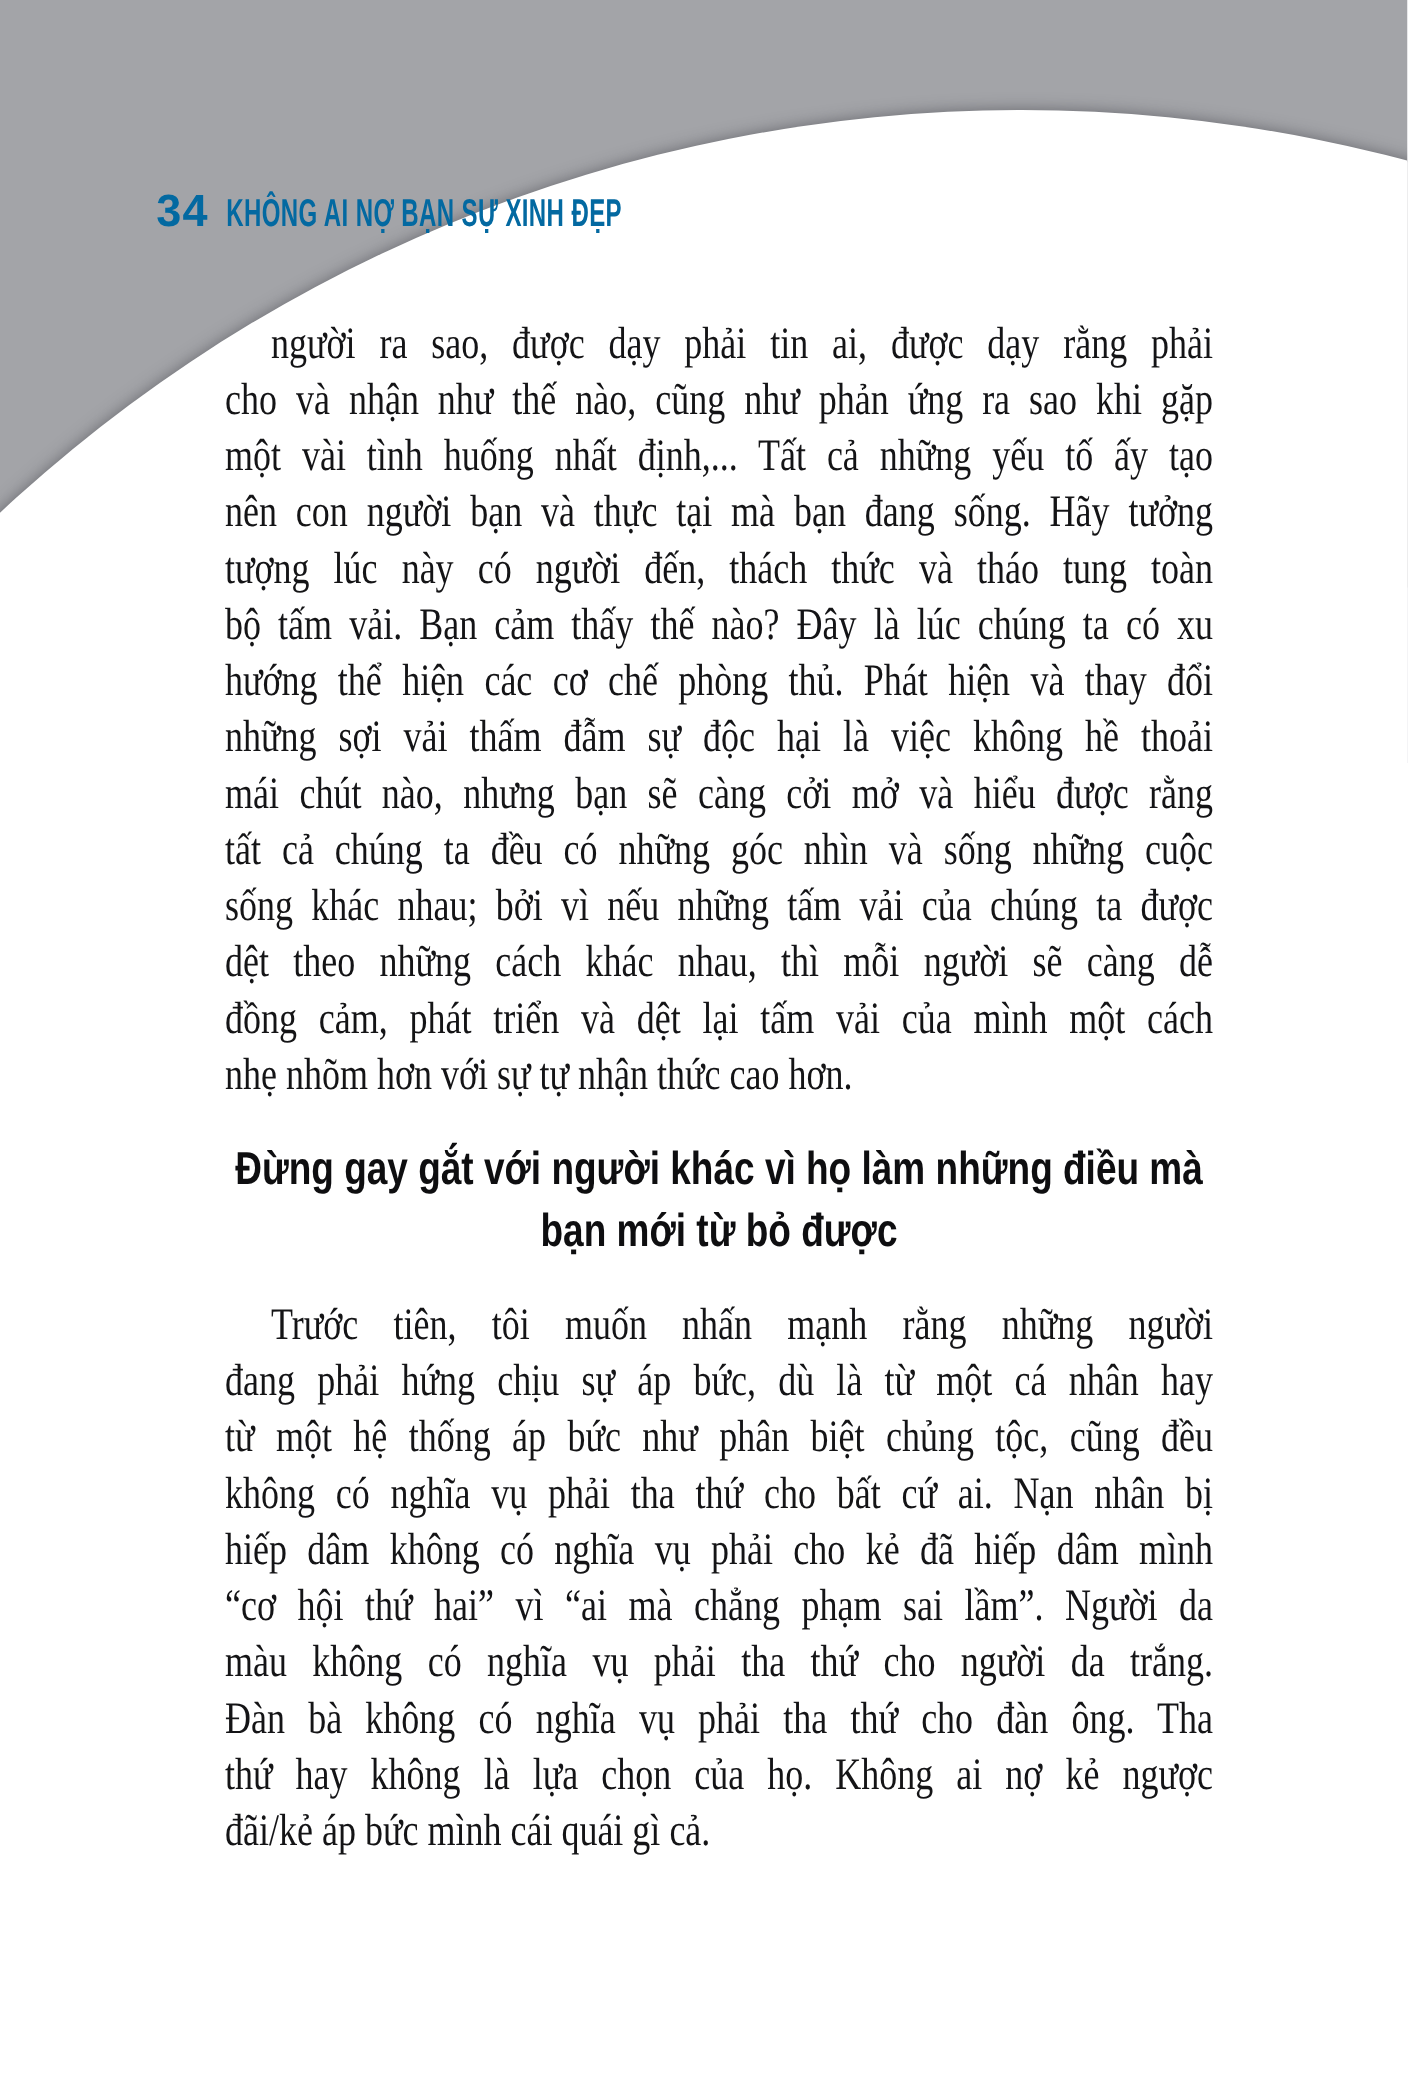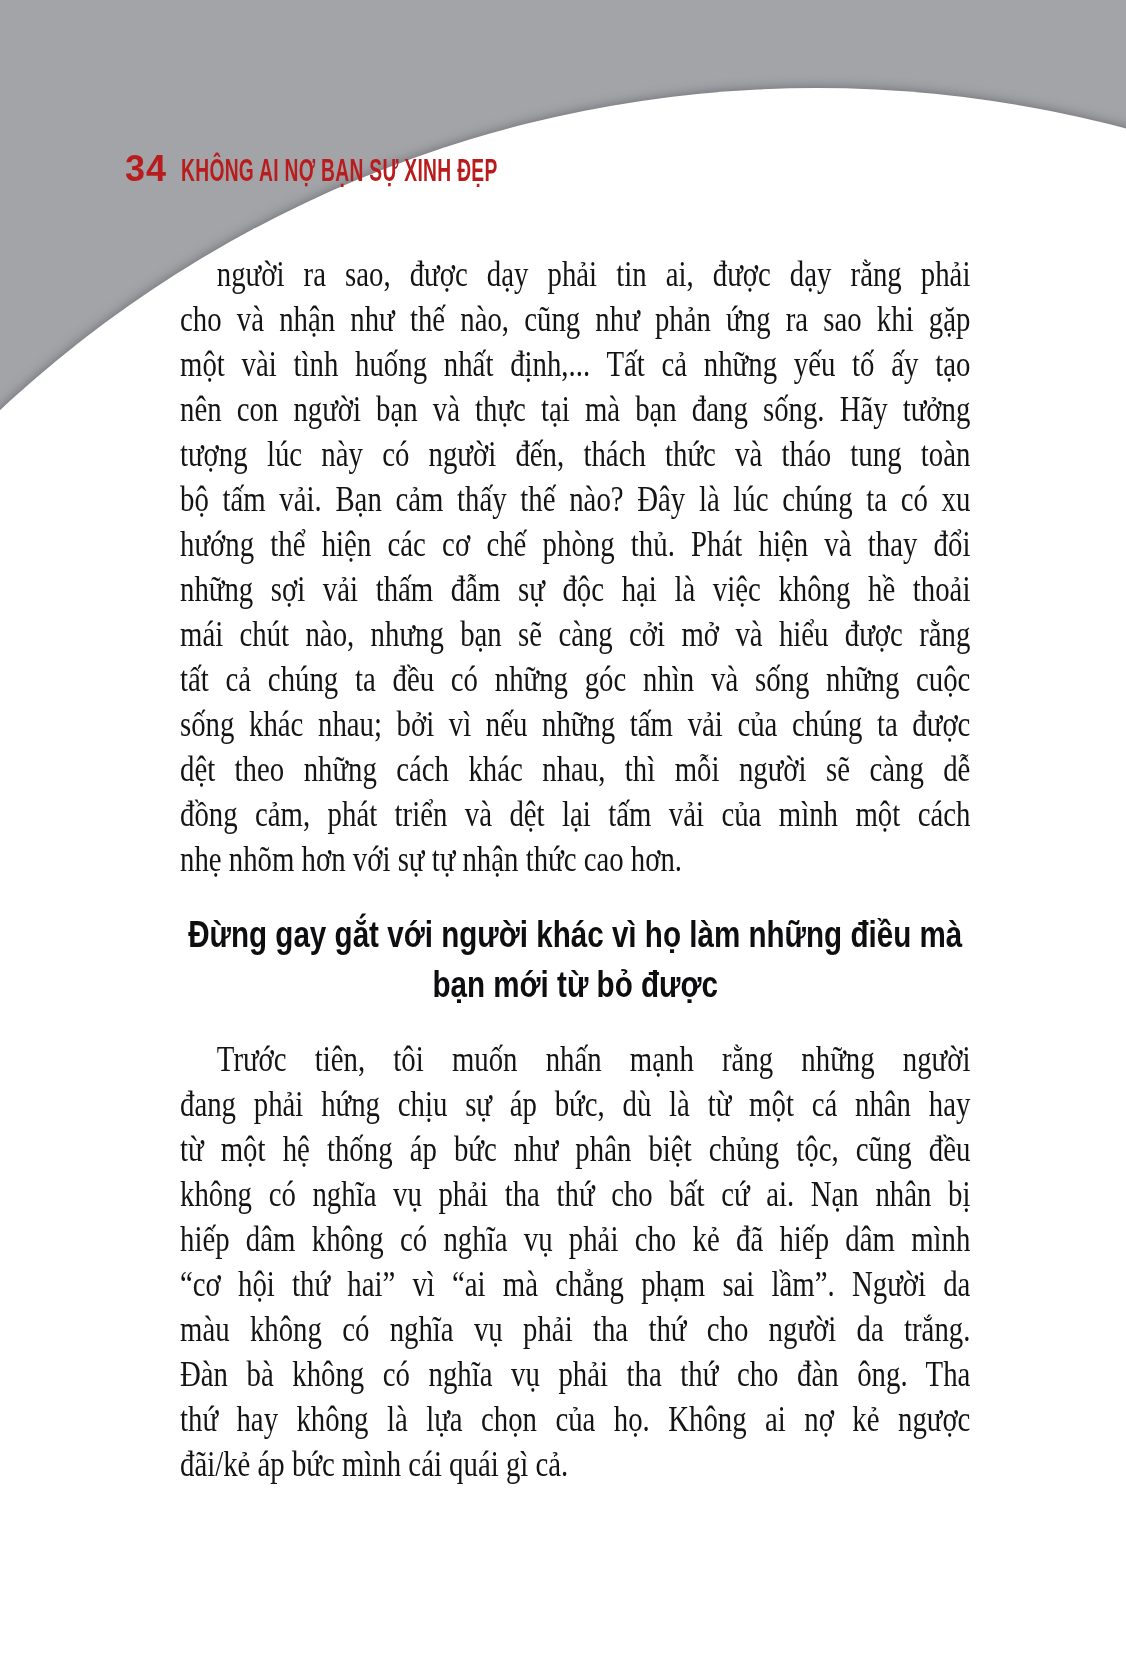--- a/index.html
+++ b/index.html
@@ -26,21 +26,21 @@
     border-radius: 50%;
     background: #ffffff;
     box-shadow: 0 0 12px rgba(55,55,62,0.55);
   }
   .header {
     position: absolute;
     left: 125px; top: 148px;
     display: flex;
     align-items: baseline;
     gap: 14px;
-    color: #b91c1c;
+    color: #0369a1;
     z-index: 5;
   }
   .page-num {
     font-family: "Liberation Sans", sans-serif;
     font-weight: 700;
     font-size: 36px;
     letter-spacing: 1px;
   }
   .running-title {
     font-family: "Liberation Sans", sans-serif;

